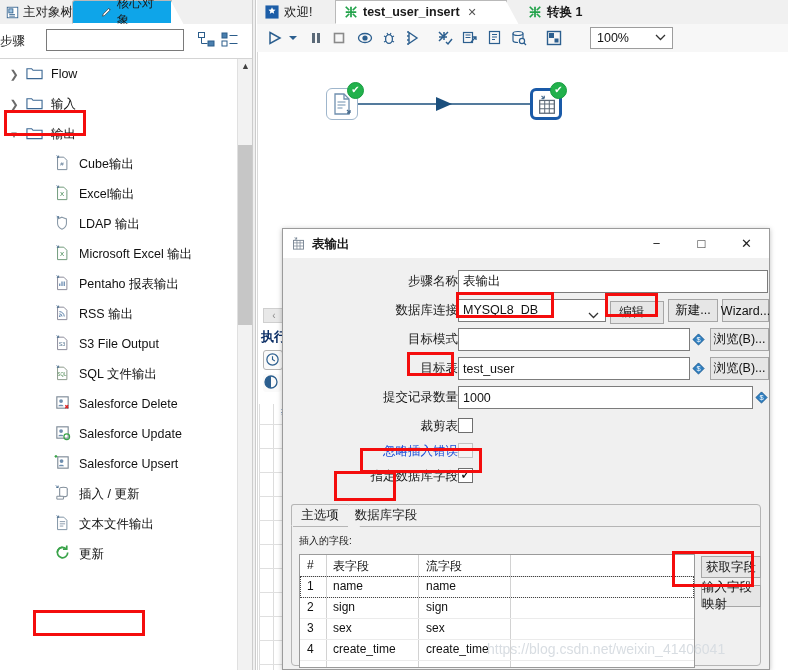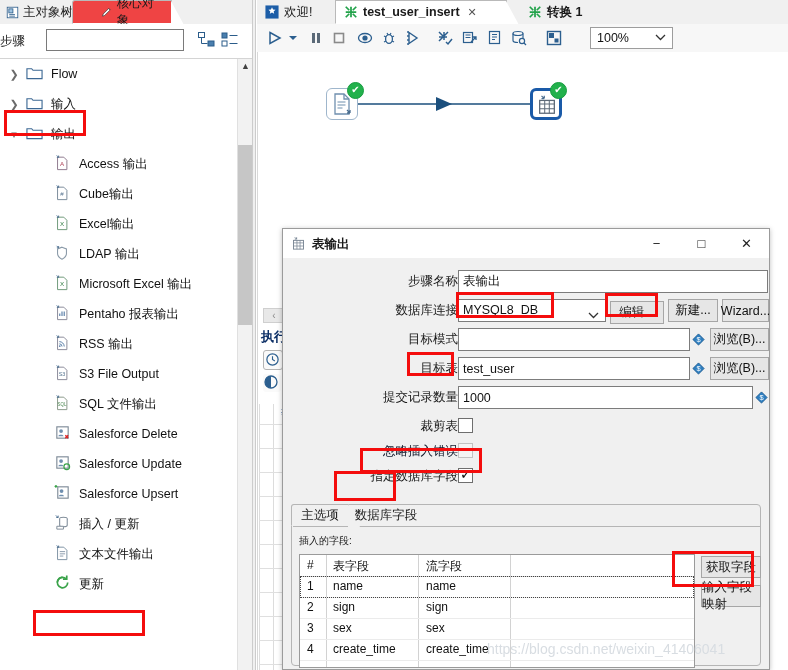--- a/index.html
+++ b/index.html
@@ -7,21 +7,21 @@
     width:788px;height:670px;overflow:hidden;position:relative;
     font-family:"Liberation Sans","DejaVu Sans",sans-serif;
     font-size:12px;color:#1a1a1a;background:#ffffff;
   }
 
   
   #left-panel{position:absolute;left:0;top:0;width:252px;height:670px;background:#ffffff;}
   #left-tabbar{position:absolute;left:0;top:0;width:252px;height:24px;background:#f0f0f0;border-bottom:1px solid #b9b9b9;}
   .ltab{position:absolute;top:0;height:24px;display:flex;align-items:center;gap:4px;padding:0 9px 0 6px;font-size:12.5px;box-sizing:border-box;}
   .ltab.inactive{background:#f0f0f0;color:#222;}
-  .ltab.active{background:#ef4444;border:1px solid #b9b9b9;border-bottom:1px solid #ffffff;border-top-left-radius:3px;padding-left:28px;}
+  .ltab.active{background:#0ea5e9;border:1px solid #b9b9b9;border-bottom:1px solid #ffffff;border-top-left-radius:3px;padding-left:28px;}
   .ltab.active:after{content:"";position:absolute;right:-13px;top:0;width:0;height:0;
     border-bottom:24px solid #ffffff;border-right:13px solid transparent;}
 
   #step-row{position:absolute;left:0;top:24px;width:252px;height:34px;background:#fff;}
   #step-label{position:absolute;left:0;top:9px;width:44px;text-align:left;font-size:12.5px;color:#222;}
   #step-input{position:absolute;left:46px;top:5px;width:138px;height:22px;border:1px solid #7a7a7a;background:#fff;
      font-family:inherit;font-size:12px;padding:0 4px;box-sizing:border-box;color:#222;}
   .tree-btn{position:absolute;top:7px;width:19px;height:18px;cursor:pointer;}
 
   #tree-header-line{position:absolute;left:0;top:58px;width:252px;height:1px;background:#d4d4d4;}
@@ -185,28 +185,20 @@
             <path d="M1 2.5h5l1.4 1.6H17V13H1z" fill="#fff" stroke="#3c6894" stroke-width="1.2"></path>
           </svg></span>
         <span class="lbl">输入</span>
       </div>
       <div class="trow">
         <span class="arrow">▾</span>
         <span class="ico"><svg width="17" height="14" viewBox="0 0 18 14">
             <path d="M1 2.5h5l1.4 1.6H17V13H1z" fill="#fff" stroke="#3c6894" stroke-width="1.2"></path>
           </svg></span>
         <span class="lbl">输出</span>
-      </div>
-      <div class="trow leaf">
-        <span class="ico"><svg width="16" height="17" viewBox="0 0 18 18">
-            <path d="M4 3h7l3.5 3.5V17H4z" fill="#fff" stroke="#8e7a8e" stroke-width="1.1"></path>
-            <text x="9" y="13" font-size="7" fill="#b0455a" text-anchor="middle" font-family="Liberation Sans">A</text>
-            <path d="M3 1l2.2 2.2M5.2 3.2H3.2M5.2 3.2V1.2" stroke="#4a6d8f" stroke-width="1"></path>
-          </svg></span>
-        <span class="lbl">Access 输出</span>
       </div>
       <div class="trow leaf">
         <span class="ico"><svg width="16" height="17" viewBox="0 0 18 18">
             <path d="M4 3h7l3.5 3.5V17H4z" fill="#fff" stroke="#7b8b9b" stroke-width="1.1"></path>
             <text x="9" y="13" font-size="7" fill="#55738f" text-anchor="middle" font-family="Liberation Sans">#</text>
             <path d="M3 1l2.2 2.2M5.2 3.2H3.2M5.2 3.2V1.2" stroke="#4a6d8f" stroke-width="1"></path>
           </svg></span>
         <span class="lbl">Cube输出</span>
       </div>
       <div class="trow leaf">
@@ -574,21 +566,21 @@
           </svg>
       </div>
     </div>
 
     <div class="frow" style="left:0;top:157px;width:486px;">
       <div class="flabel" style="right:311px;">裁剪表</div>
       <div class="chk" style="left:175px;top:3px;"></div>
     </div>
 
     <div class="frow" style="left:0;top:182px;width:486px;">
-      <div class="flabel" style="right:311px;color:#0f172a;text-align:right;">忽略插入错误</div>
+      <div class="flabel" style="right:311px;color:#1d4ed8;text-align:right;">忽略插入错误</div>
       <div class="chk dis" style="left:175px;top:3px;"></div>
     </div>
 
     <div class="frow" style="left:0;top:207px;width:486px;">
       <div class="flabel" style="right:311px;">指定数据库字段</div>
       <div class="chk on" style="left:175px;top:3px;"></div>
     </div>
 
     <div id="tabgroup">
       <div id="tabline"></div>

